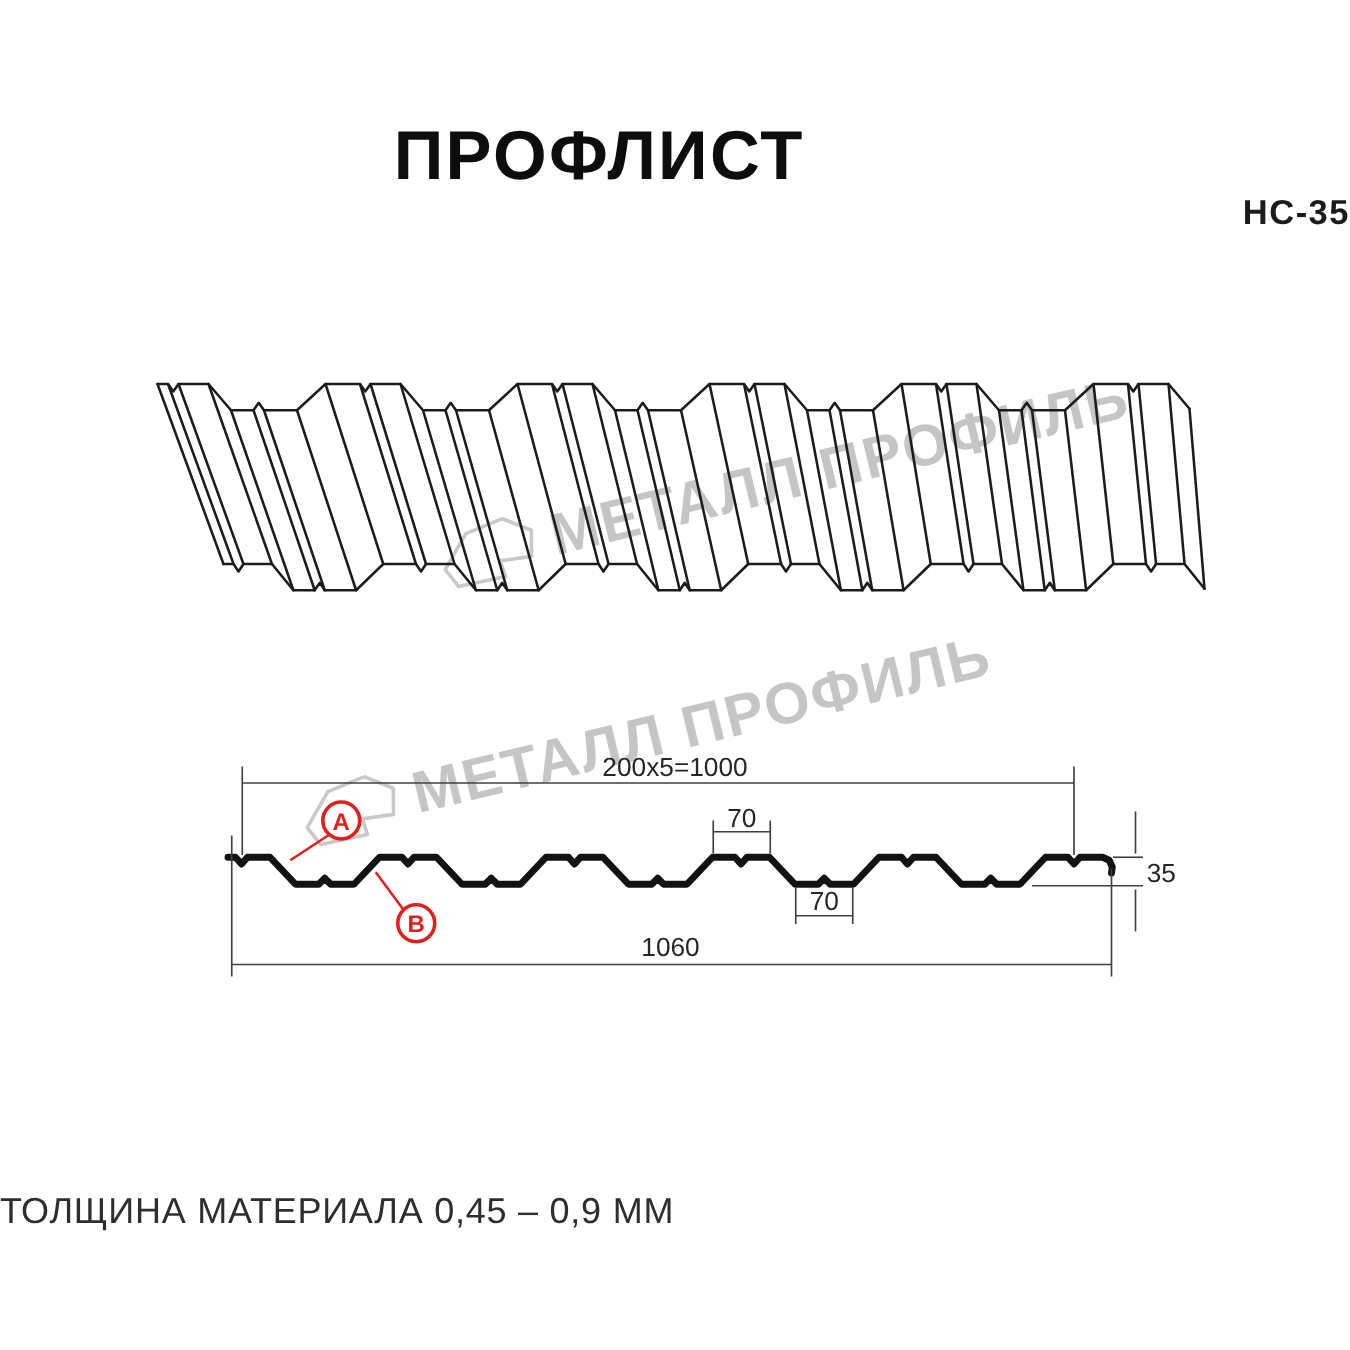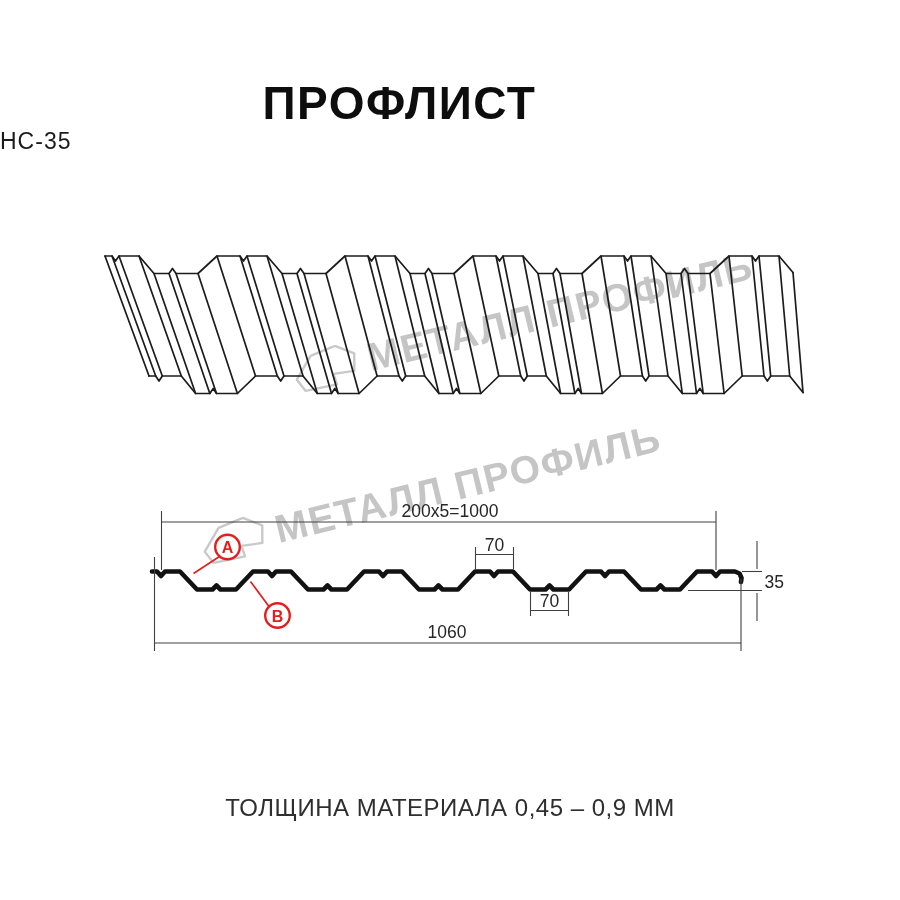--- a/index.html
+++ b/index.html
@@ -1,22 +1,22 @@
 <!DOCTYPE html>
 <html><head>
 <meta charset="utf-8">
 <style>
   html,body{margin:0;padding:0;}
   body{width:900px;height:900px;position:relative;background:#ffffff;overflow:hidden;
        font-family:"Liberation Sans", sans-serif;}
   .page-title{position:absolute;left:0;top:76px;width:799px;text-align:center;
        font-size:46px;font-weight:bold;letter-spacing:1.5px;color:#0d0d0d;}
-  .profile-code{position:absolute;left:0;top:128px;width:900px;text-align:left;
-       font-size:23px;font-weight:400;letter-spacing:1px;color:#1b1b1b;}
-  .thickness-note{position:absolute;left:0;top:794px;width:900px;text-align:center;
+  .profile-code{position:absolute;left:0;top:128px;width:900px;text-align:right;
+       font-size:23px;font-weight:700;letter-spacing:1px;color:#1b1b1b;}
+  .thickness-note{position:absolute;left:0;top:794px;width:900px;
        font-size:24px;font-weight:400;letter-spacing:.5px;color:#2e2e2e;}
   .wm{position:absolute;display:flex;align-items:center;gap:9px;z-index:1;
       transform:rotate(-13.6deg);transform-origin:0 50%;white-space:nowrap;}
   .wm .wm-text{font-size:39px;font-weight:bold;letter-spacing:1.5px;color:#c5c5c5;}
   .wm1{left:291px;top:355px;}
   .wm2{left:199px;top:527px;}
   svg.draw{position:absolute;left:0;top:0;z-index:2;}
   .dim-text{font-size:17.5px;fill:#262626;font-family:"Liberation Sans",sans-serif;}
   .red-letter{font-size:16px;font-weight:bold;font-family:"Liberation Sans",sans-serif;}
 </style>

